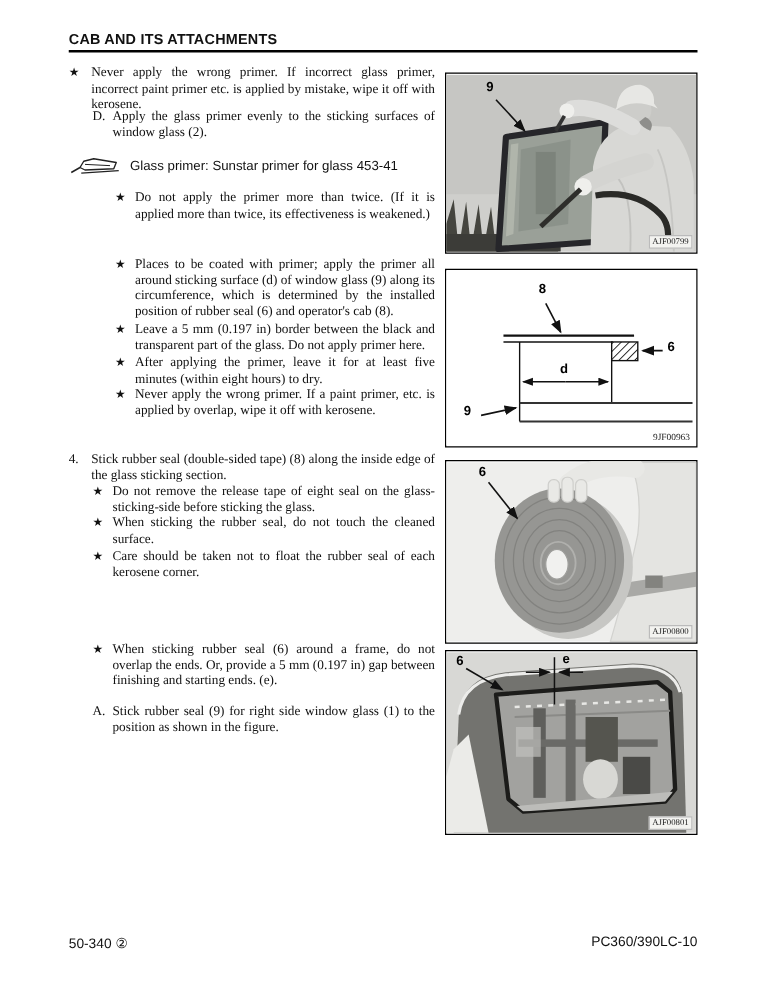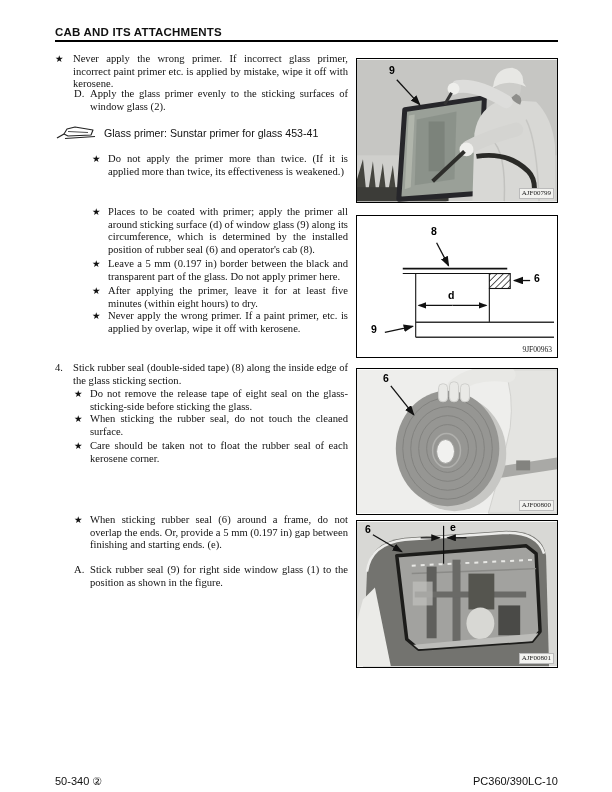--- a/index.html
+++ b/index.html
@@ -27,21 +27,21 @@
   .fig svg{display:block;width:100%;height:100%;}
   #fig1{top:58px;height:145px;} #fig2{top:215px;height:143px;}
   #fig3{top:368px;height:147px;} #fig4{top:520px;height:148px;}
   .fig-label{position:absolute;font-family:"Liberation Sans", sans-serif;font-weight:bold;font-size:10.5px;
         color:#000;line-height:10px;}
   .fig-code{position:absolute;right:3px;bottom:3px;font-family:Liberation Serif, serif;font-size:7px;
         line-height:9px;color:#1a1a1a;background:#f3f3f0;padding:0 2px;border:.5px solid #bbb;}
   .fig-code.plain{background:transparent;border:none;font-size:7.5px;}
   
   .page-footer{position:absolute;left:55px;right:54px;top:748px;display:flex;justify-content:space-between;
-        font-family:"Liberation Sans", sans-serif;font-size:11px;color:#111;margin-top:27px;}
+        font-family:"Liberation Sans", sans-serif;font-size:11px;color:#111;}
 </style>
 </head>
 <body>
 
 <div class="page">
 
   <div class="page-header">
     <span>CAB AND ITS ATTACHMENTS</span>
   </div>
 

